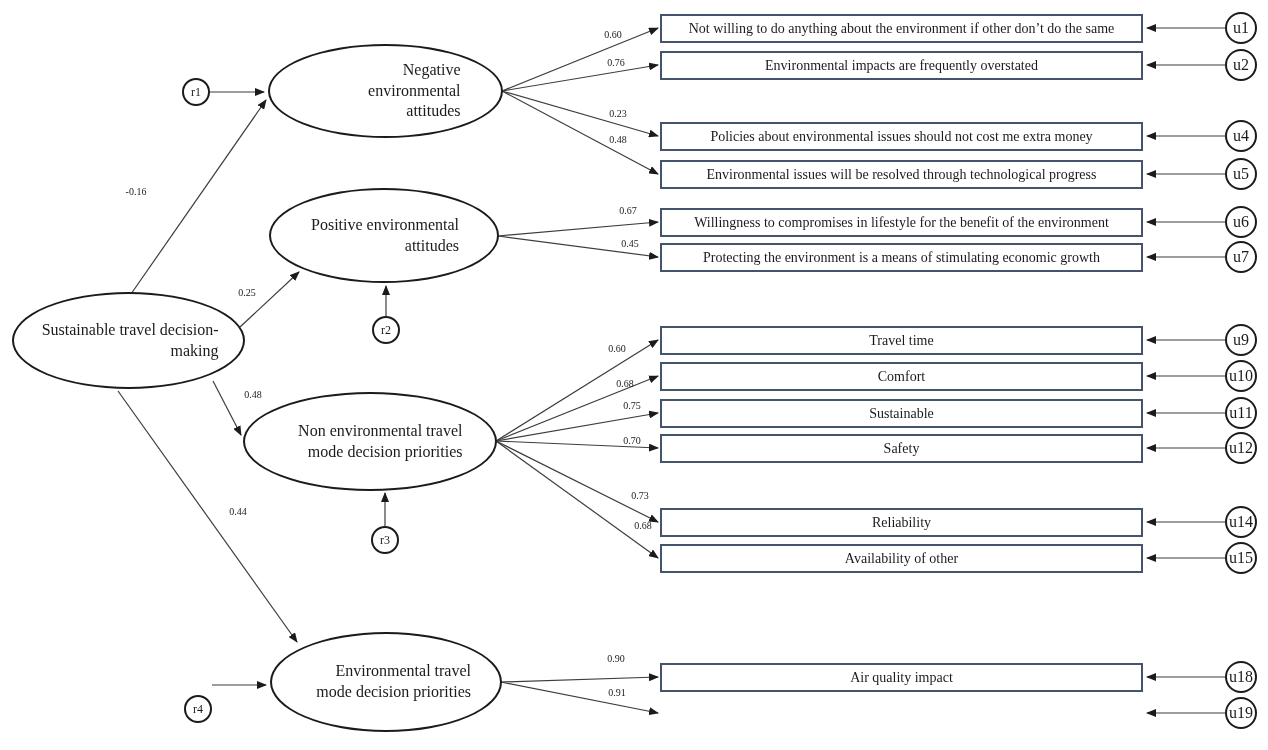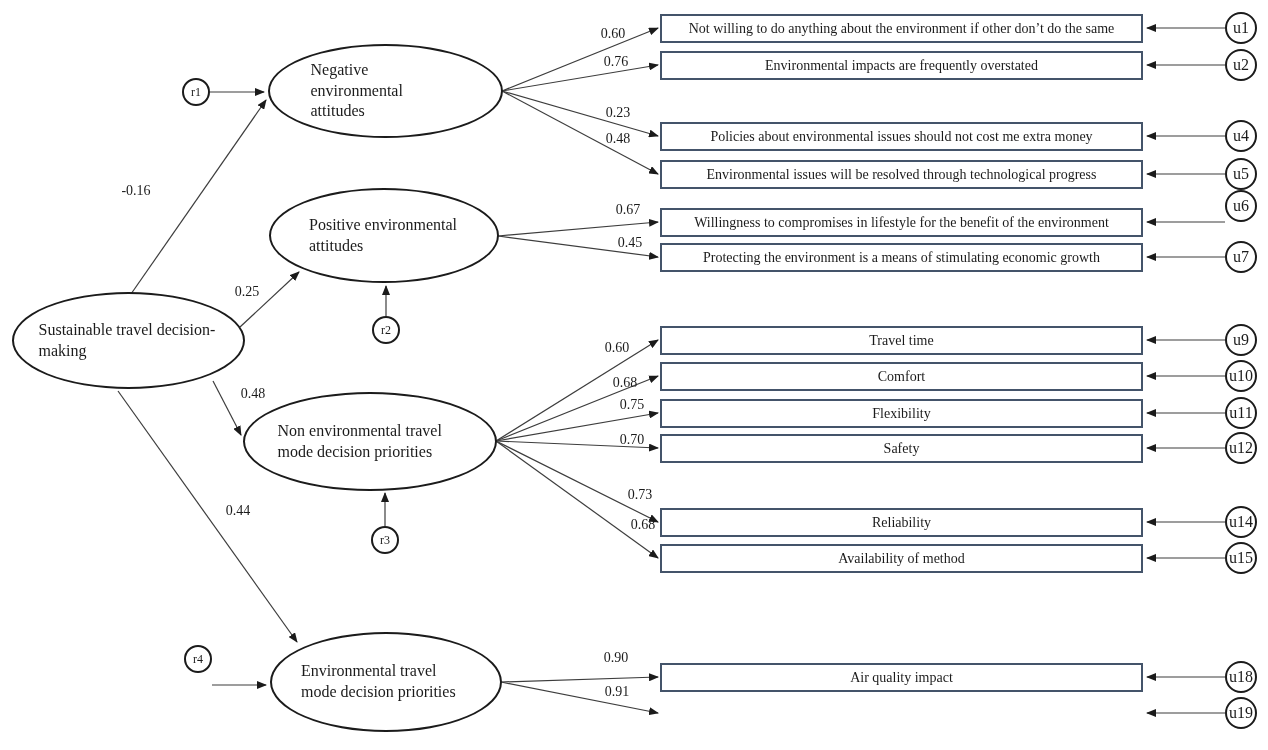--- a/index.html
+++ b/index.html
@@ -11,26 +11,26 @@
   .canvas{
     position:relative;
     width:1268px;height:750px;
     background:#ffffff;
     font-family:"Liberation Serif","DejaVu Serif",serif;
     color:#1b1b1b;
     overflow:hidden;
   }
   .edges{position:absolute;left:0;top:0;}
   .edges line{stroke:var(--line);stroke-width:1.2;}
-  .node{position:absolute;display:flex;align-items:center;justify-content:center;text-align:left;background:#fff;box-sizing:border-box;}
+  .node{position:absolute;display:flex;align-items:center;justify-content:center;text-align:right;background:#fff;box-sizing:border-box;}
   .ellipse{border:2.5px solid var(--shape);border-radius:50%;font-size:16px;line-height:1.3;}
   .rect{border:2px solid var(--box-border);width:483px;height:29px;font-size:14px;}
   .ucirc{border:2px solid var(--shape);border-radius:50%;width:32px;height:32px;font-size:16px;}
   .rcirc{border:2px solid var(--shape);border-radius:50%;width:28px;height:28px;font-size:12px;}
-  .coef{position:absolute;transform:translate(-50%,-50%);font-size:14px;white-space:nowrap;background:transparent;}
+  .coef{position:absolute;transform:translate(-50%,-50%);font-size:10px;white-space:nowrap;background:transparent;}
 </style>
 </head>
 <body>
 
 <div class="canvas">
 
   <svg class="edges" width="1268" height="750">
     <defs>
       <marker id="arw" markerWidth="10" markerHeight="8" refX="9" refY="4" orient="auto" markerUnits="userSpaceOnUse">
         <path d="M0,0 L10,4 L0,8 z" fill="#1b1b1b"></path>
@@ -100,21 +100,21 @@
 
   <div class="node rcirc" style="left:182px;top:78px">
       <span>r1</span>
     </div>
   <div class="node rcirc" style="left:372px;top:316px">
       <span>r2</span>
     </div>
   <div class="node rcirc" style="left:371px;top:526px">
       <span>r3</span>
     </div>
-  <div class="node rcirc" style="left:184px;top:645px">
+  <div class="node rcirc" style="left:184px;top:695px">
       <span>r4</span>
     </div>
 
   <div class="coef" style="left:136px;top:191px">-0.16</div>
   <div class="coef" style="left:247px;top:292px">0.25</div>
   <div class="coef" style="left:253px;top:394px">0.48</div>
   <div class="coef" style="left:238px;top:511px">0.44</div>
 
   <div class="node rect" style="left:660px;top:14px">
       <span>Not willing to do anything about the environment if other don’t do the same</span>
@@ -145,21 +145,21 @@
     </div>
   <div class="coef" style="left:618px;top:139px">0.48</div>
   <div class="node ucirc" style="left:1225px;top:158px">
       <span>u5</span>
     </div>
 
   <div class="node rect" style="left:660px;top:208px">
       <span>Willingness to compromises in lifestyle for the benefit of the environment</span>
     </div>
   <div class="coef" style="left:628px;top:210px">0.67</div>
-  <div class="node ucirc" style="left:1225px;top:190px">
+  <div class="node ucirc" style="left:1225px;top:206px">
       <span>u6</span>
     </div>
 
   <div class="node rect" style="left:660px;top:243px">
       <span>Protecting the environment is a means of stimulating economic growth</span>
     </div>
   <div class="coef" style="left:630px;top:243px">0.45</div>
   <div class="node ucirc" style="left:1225px;top:241px">
       <span>u7</span>
     </div>
@@ -174,21 +174,21 @@
 
   <div class="node rect" style="left:660px;top:362px">
       <span>Comfort</span>
     </div>
   <div class="coef" style="left:625px;top:383px">0.68</div>
   <div class="node ucirc" style="left:1225px;top:360px">
       <span>u10</span>
     </div>
 
   <div class="node rect" style="left:660px;top:399px">
-      <span>Flexibility</span>
+      <span>Sustainable</span>
     </div>
   <div class="coef" style="left:632px;top:405px">0.75</div>
   <div class="node ucirc" style="left:1225px;top:397px">
       <span>u11</span>
     </div>
 
   <div class="node rect" style="left:660px;top:434px">
       <span>Safety</span>
     </div>
   <div class="coef" style="left:632px;top:440px">0.70</div>
@@ -198,21 +198,21 @@
 
   <div class="node rect" style="left:660px;top:508px">
       <span>Reliability</span>
     </div>
   <div class="coef" style="left:640px;top:495px">0.73</div>
   <div class="node ucirc" style="left:1225px;top:506px">
       <span>u14</span>
     </div>
 
   <div class="node rect" style="left:660px;top:544px">
-      <span>Availability of method</span>
+      <span>Availability of other</span>
     </div>
   <div class="coef" style="left:643px;top:525px">0.68</div>
   <div class="node ucirc" style="left:1225px;top:542px">
       <span>u15</span>
     </div>
 
   <div class="node rect" style="left:660px;top:663px">
       <span>Air quality impact</span>
     </div>
   <div class="coef" style="left:616px;top:658px">0.90</div>

